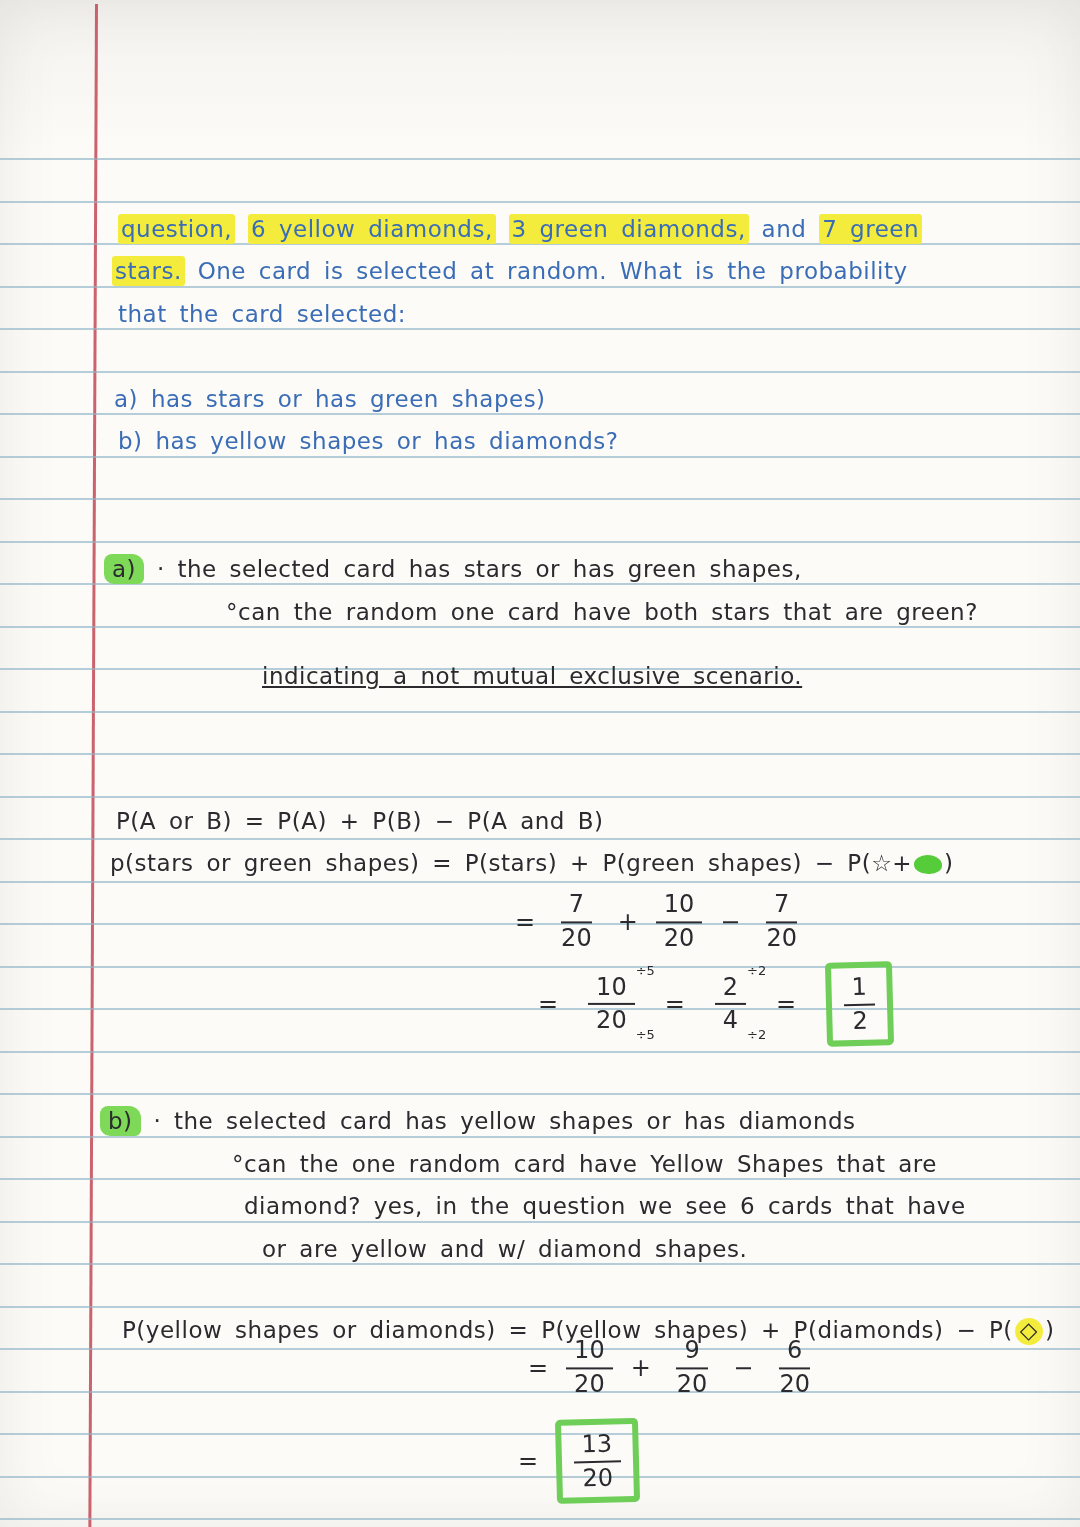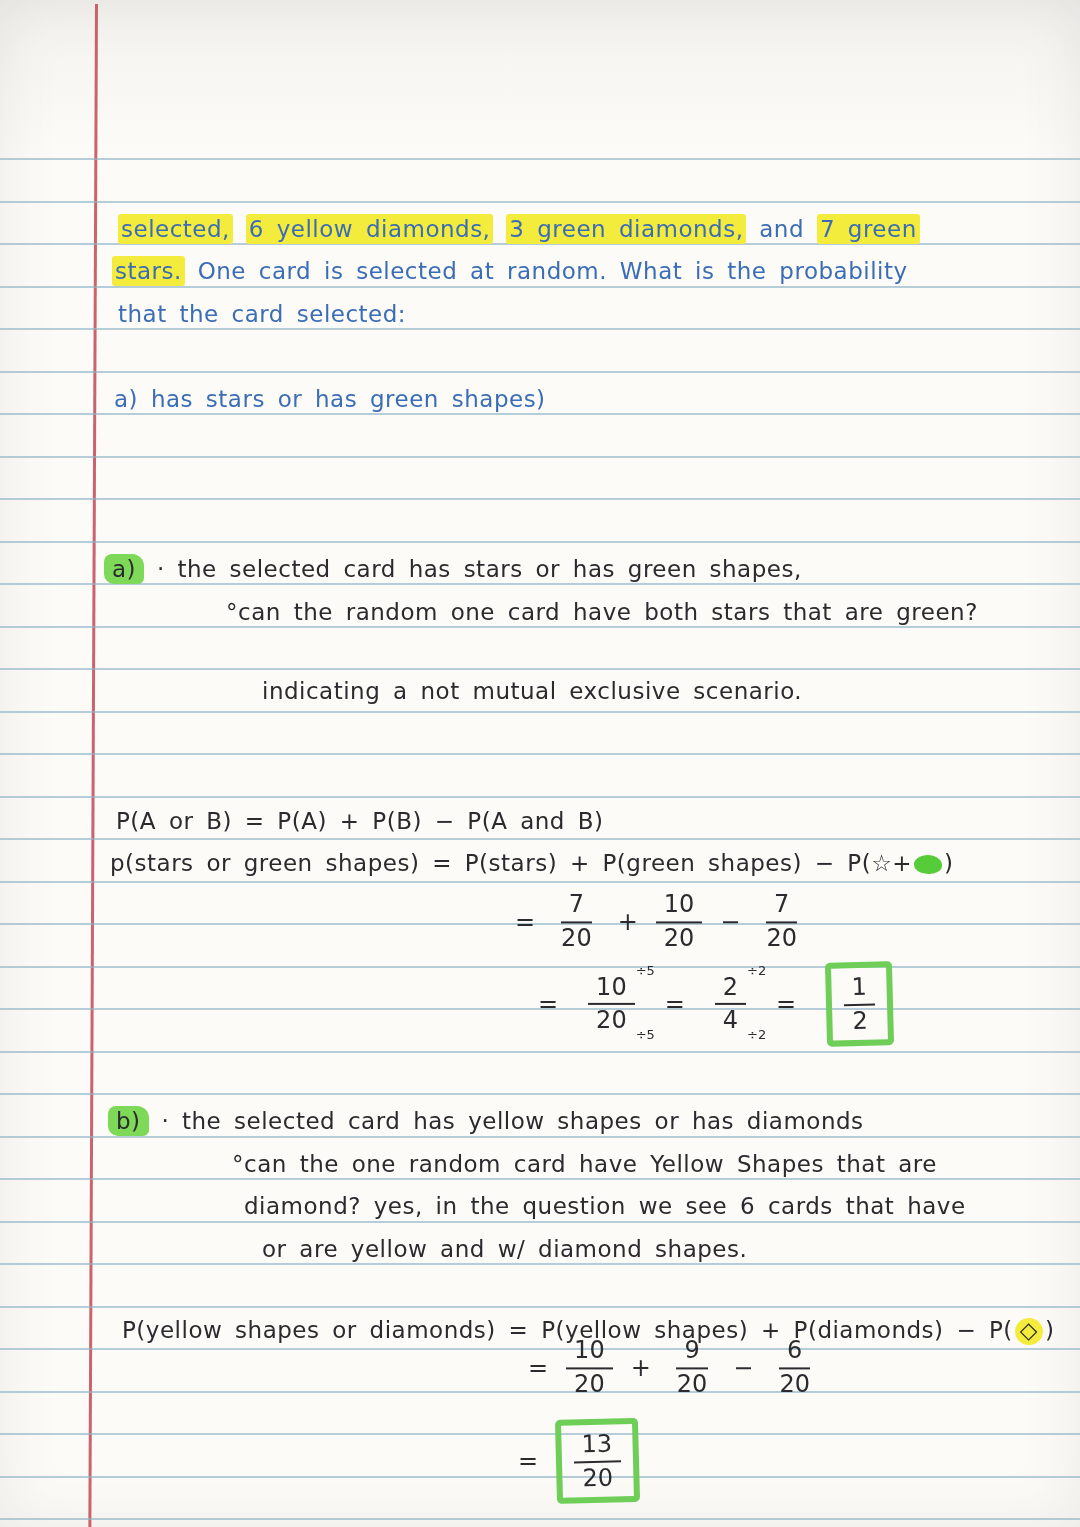--- a/index.html
+++ b/index.html
@@ -105,27 +105,28 @@
     <div class="rule" style="top: 1135.5px;"></div>
     <div class="rule" style="top: 1178px;"></div>
     <div class="rule" style="top: 1220.5px;"></div>
     <div class="rule" style="top: 1263px;"></div>
     <div class="rule" style="top: 1305.5px;"></div>
     <div class="rule" style="top: 1348px;"></div>
     <div class="rule" style="top: 1390.5px;"></div>
     <div class="rule" style="top: 1433px;"></div>
     <div class="rule" style="top: 1475.5px;"></div>
     <div class="rule" style="top: 1518px;"></div>
-    <div class="hand-line ink-blue" style="left: 118px; top: 213px;"><span class="hl-yellow">selected,</span><span> </span><span class="hl-yellow">6 yellow diamonds,</span><span> </span><span class="hl-yellow">3 green diamonds,</span><span> and </span><span class="hl-yellow">7 green</span></div>
+    <div class="hand-line ink-blue" style="left: 118px; top: 213px;"><span class="hl-yellow">question,</span><span> </span><span class="hl-yellow">6 yellow diamonds,</span><span> </span><span class="hl-yellow">3 green diamonds,</span><span> and </span><span class="hl-yellow">7 green</span></div>
     <div class="hand-line ink-blue" style="left: 112px; top: 255px;"><span class="hl-yellow">stars.</span><span> One card is selected at random. What is the probability</span></div>
     <div class="hand-line ink-blue" style="left: 118px; top: 298px;"><span>that the card selected:</span></div>
     <div class="hand-line ink-blue" style="left: 114px; top: 383px;"><span>a) has stars or has green shapes)</span></div>
+    <div class="hand-line ink-blue" style="left: 118px; top: 425px;"><span>b) has yellow shapes or has diamonds?</span></div>
     <div class="hand-line ink-black" style="left: 104px; top: 553px;"><span class="hl-green">a)</span><span> · the selected card has stars or has green shapes,</span></div>
     <div class="hand-line ink-black" style="left: 226px; top: 596px;"><span>°can the random one card have both stars that are green?</span></div>
-    <div class="hand-line ink-black" style="left: 262px; top: 675px;"><span>indicating a not mutual exclusive scenario.</span></div>
+    <div class="hand-line ink-black" style="left: 262px; top: 660px; text-decoration: underline;"><span>indicating a not mutual exclusive scenario.</span></div>
     <div class="hand-line ink-black" style="left: 116px; top: 805px;"><span>P(A or B)  =  P(A)  + P(B)  −  P(A and B)</span></div>
     <div class="hand-line ink-black" style="left: 110px; top: 847px;"><span>p(stars or green shapes) = P(stars) + P(green shapes) − P(☆+</span><span class="icon-green-blob"></span><span>)</span></div>
     <div class="math-line ink-black" style="left: 515px; top: 922px;">
       <span>=</span>
       <span class="frac">
         <span class="fr-top"><span>7</span></span>
         <span class="fr-bot"><span>20</span></span>
       </span>
       <span>+</span>
       <span class="frac">
@@ -148,21 +149,21 @@
       <span class="frac">
         <span class="fr-top"><span>2</span><span class="ann">÷2</span></span>
         <span class="fr-bot"><span>4</span><span class="ann">÷2</span></span>
       </span>
       <span>=</span>
       <span class="answer-box"><span class="frac">
           <span class="fr-top"><span>1</span></span>
           <span class="fr-bot"><span>2</span></span>
         </span></span>
     </div>
-    <div class="hand-line ink-black" style="left: 100px; top: 1105px; margin-left: 8px;"><span class="hl-green">b)</span><span> · the selected card has yellow shapes or has diamonds</span></div>
+    <div class="hand-line ink-black" style="left: 100px; top: 1105px;"><span class="hl-green">b)</span><span> · the selected card has yellow shapes or has diamonds</span></div>
     <div class="hand-line ink-black" style="left: 232px; top: 1148px;"><span>°can the one random card have Yellow Shapes that are</span></div>
     <div class="hand-line ink-black" style="left: 244px; top: 1190px;"><span>diamond? yes, in the question we see 6 cards that have</span></div>
     <div class="hand-line ink-black" style="left: 262px; top: 1233px;"><span>or are yellow and w/ diamond shapes.</span></div>
     <div class="hand-line ink-black" style="left: 122px; top: 1285px; margin-top: 29px;"><span>P(yellow shapes or diamonds) =  P(yellow shapes) + P(diamonds) − P(</span><span class="icon-diamond-yellow">◇</span><span>)</span></div>
     <div class="math-line ink-black" style="left: 528px; top: 1368px;">
       <span>=</span>
       <span class="frac">
         <span class="fr-top"><span>10</span></span>
         <span class="fr-bot"><span>20</span></span>
       </span>

